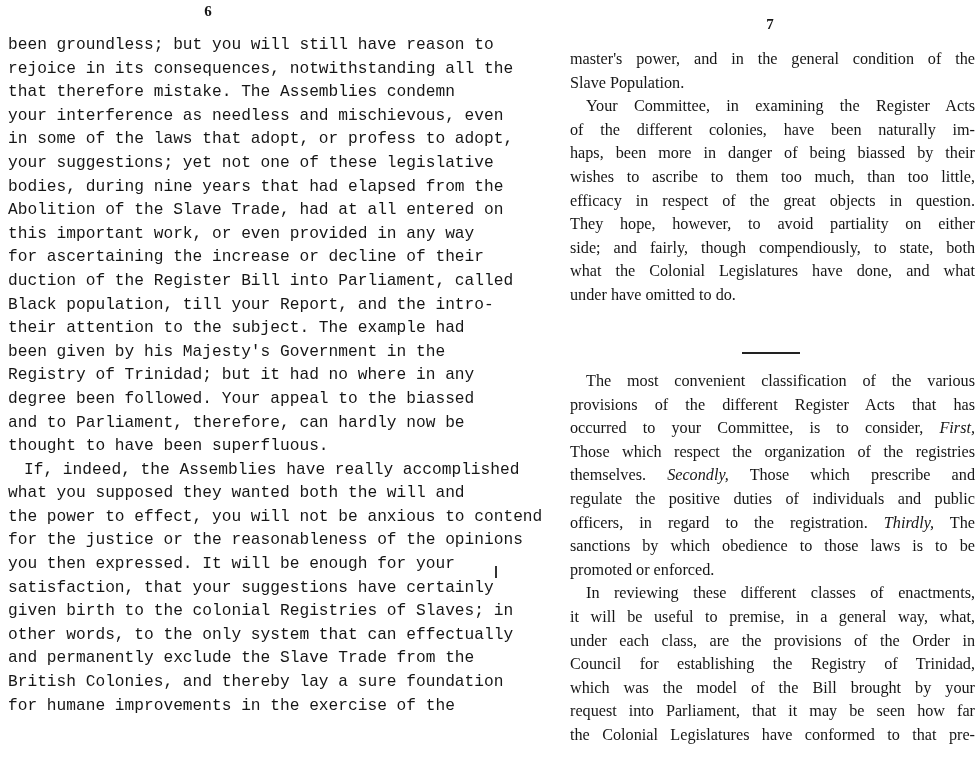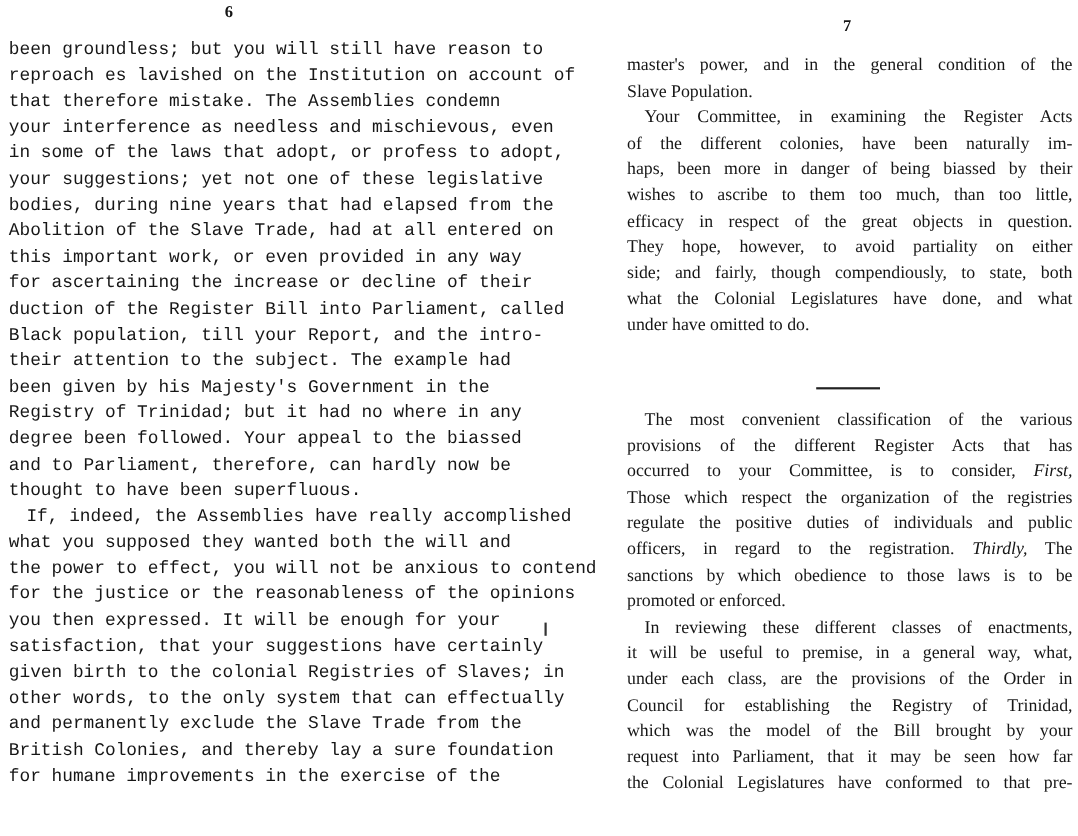--- a/index.html
+++ b/index.html
@@ -23,21 +23,21 @@
   .gutter-mark { position: absolute; left: 495px; top: 566px; width: 2px; height: 12px; background: #333; }
   i { }
 </style>
 </head>
 <body>
 
 <div class="page page-left">
   <div class="page-number">6</div>
   <div class="body-text">
     <span class="line">been groundless; but you will still have reason to</span>
-    <span class="line">reproach es lavished on the Institution on account of</span>
+    <span class="line">rejoice in its consequences, notwithstanding all the</span>
     <span class="line">that therefore mistake. The Assemblies condemn</span>
     <span class="line">your interference as needless and mischievous, even</span>
     <span class="line">in some of the laws that adopt, or profess to adopt,</span>
     <span class="line">your suggestions; yet not one of these legislative</span>
     <span class="line">bodies, during nine years that had elapsed from the</span>
     <span class="line">Abolition of the Slave Trade, had at all entered on</span>
     <span class="line">this important work, or even provided in any way</span>
     <span class="line">for ascertaining the increase or decline of their</span>
     <span class="line">duction of the Register Bill into Parliament, called</span>
     <span class="line">Black population, till your Report, and the intro-</span>
@@ -79,20 +79,21 @@
     <span class="line last">under have omitted to do.</span>
   </div>
 
   <div class="rule"></div>
 
   <div class="body-text block2">
     <span class="line indent">The most convenient classification of the various</span>
     <span class="line">provisions of the different Register Acts that has</span>
     <span class="line"><span>occurred to your Committee, is to consider, </span><i>First,</i></span>
     <span class="line">Those which respect the organization of the registries</span>
+    <span class="line"><span>themselves. </span><i>Secondly,</i><span> Those which prescribe and</span></span>
     <span class="line">regulate the positive duties of individuals and public</span>
     <span class="line"><span>officers, in regard to the registration. </span><i>Thirdly,</i><span> The</span></span>
     <span class="line">sanctions by which obedience to those laws is to be</span>
     <span class="line last">promoted or enforced.</span>
     <span class="line indent">In reviewing these different classes of enactments,</span>
     <span class="line">it will be useful to premise, in a general way, what,</span>
     <span class="line">under each class, are the provisions of the Order in</span>
     <span class="line">Council for establishing the Registry of Trinidad,</span>
     <span class="line">which was the model of the Bill brought by your</span>
     <span class="line">request into Parliament, that it may be seen how far</span>

